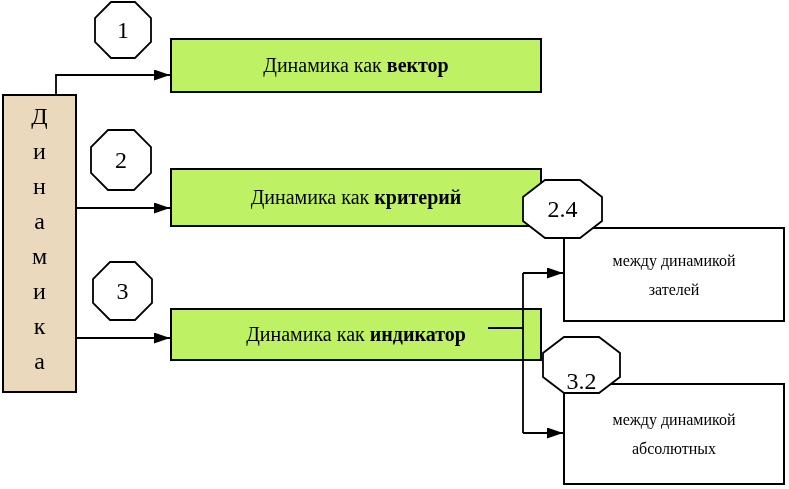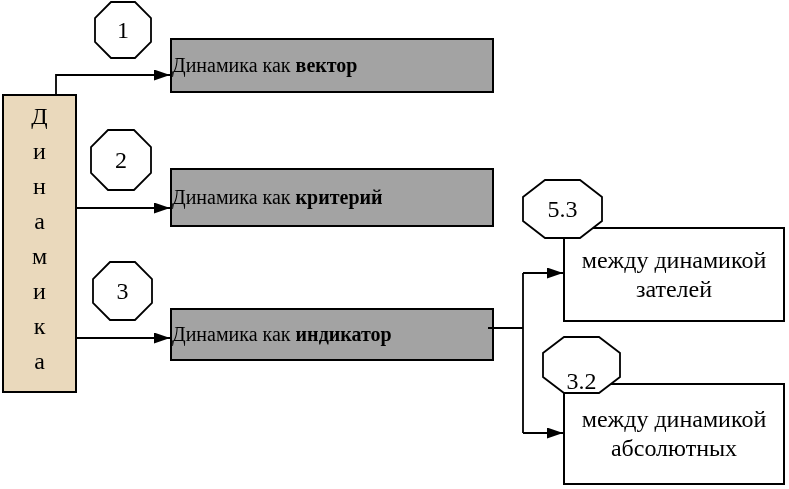--- a/index.html
+++ b/index.html
@@ -35,48 +35,48 @@
   .root-box .letter {
     display: block;
     font-size: 24px;
     line-height: 35px;
     text-align: center;
   }
   
   .flow-box {
     position: absolute;
     left: 170px;
-    width: 324px;
+    width: 372px;
     border: 2px solid #000;
     box-sizing: border-box;
-    background: #a3a3a3;
+    background: #bef264;
     display: flex;
     align-items: center;
-    justify-content: flex-start;
+    justify-content: center;
     font-size: 20px;
     z-index: 1;
     white-space: pre;
   }
   .flow-box.b1 { top: 38px;  height: 55px; }
   .flow-box.b2 { top: 168px; height: 59px; font-family: Liberation Serif, serif; }
   .flow-box.b3 { top: 302px; height: 53px; margin-top: 6px; }
   .flow-box b { font-weight: bold; }
   
   .result-box {
     position: absolute;
     left: 563px;
     width: 222px;
     border: 2px solid #000;
     box-sizing: border-box;
     background: #ffffff;
     display: flex;
     flex-direction: column;
     align-items: center;
     justify-content: center;
-    font-size: 24px;
+    font-size: 16px;
     line-height: 29px;
     text-align: center;
     z-index: 1;
   }
   .result-box.r1 { top: 227px; height: 95px; }
   .result-box.r2 { top: 383px; height: 102px; }
   
   .overlay {
     position: absolute;
     left: 0;
@@ -160,16 +160,16 @@
     <polygon class="oct" points="111,2 135,2 151,18 151,42 135,58 111,58 95,42 95,18"></polygon>
     <polygon class="oct" points="108,130 134,130 151,147 151,173 134,190 108,190 91,173 91,147"></polygon>
     <polygon class="oct" points="110,262 135,262 152,279 152,303 135,320 110,320 93,303 93,279"></polygon>
     <polygon class="oct" points="545,180 580,180 602,197 602,221 580,238 545,238 523,221 523,197"></polygon>
     <polygon class="oct" points="564,337 599,337 620,353 620,377 599,393 564,393 543,377 543,353"></polygon>
   </svg>
 
   <div class="oct-label ol1">1</div>
   <div class="oct-label ol2">2</div>
   <div class="oct-label ol3">3</div>
-  <div class="oct-label ol31">5.3</div>
+  <div class="oct-label ol31">2.4</div>
   <div class="oct-label ol32">3.2</div>
 
 </div>
 
 </body></html>

